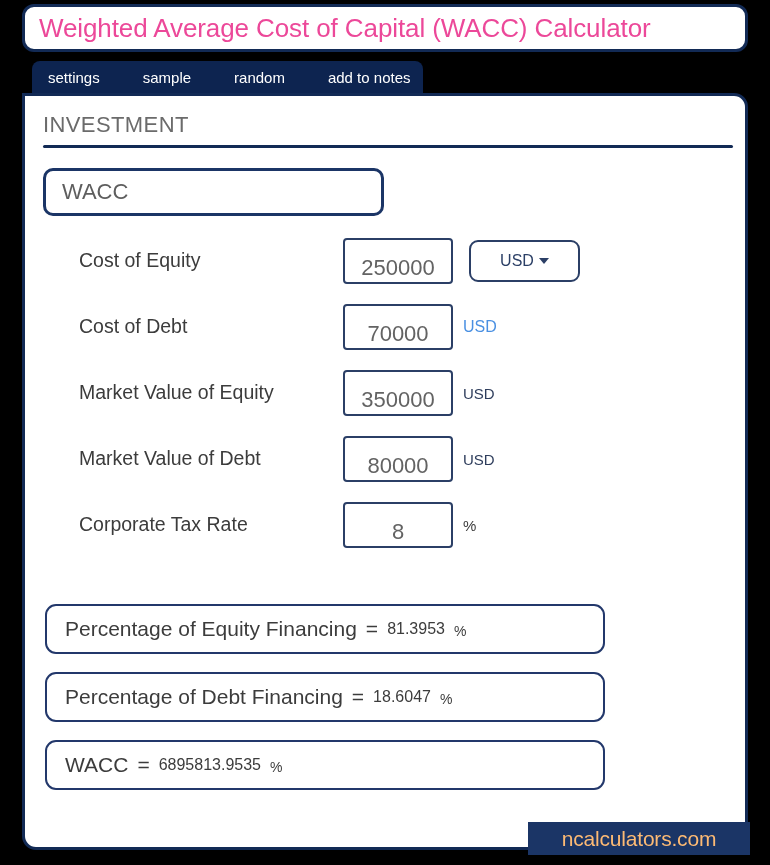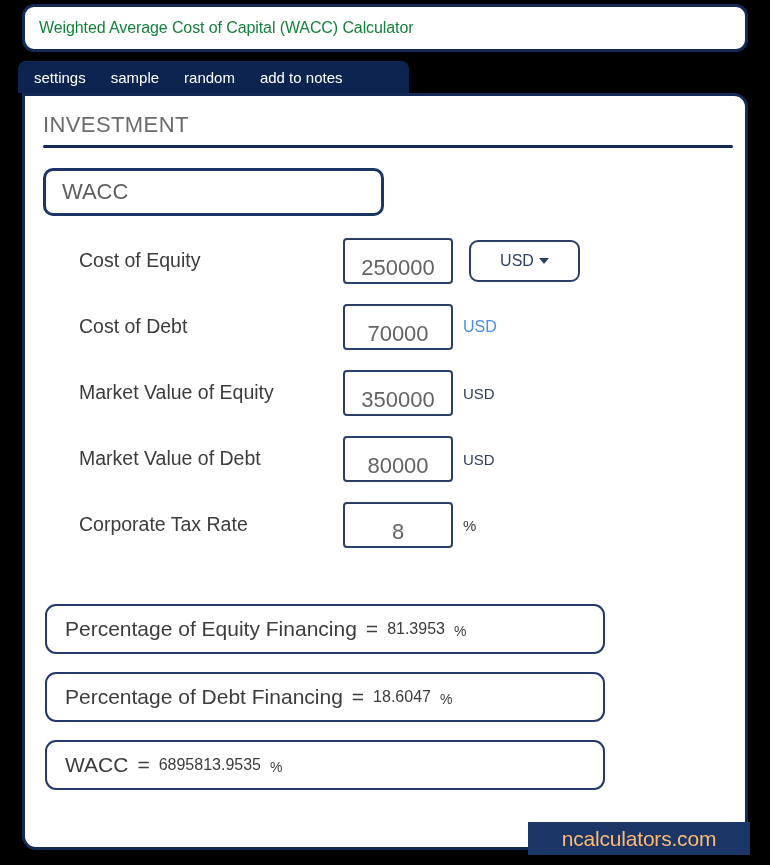--- a/index.html
+++ b/index.html
@@ -22,38 +22,38 @@
     left: 22px; top: 4px;
     width: 726px; height: 48px;
     background: #ffffff;
     border: 3px solid #122a55;
     border-radius: 12px;
     display: flex;
     align-items: center;
     padding-left: 14px;
   }
   .title-text {
-    font-size: 16px;
-    color: #15803d;
+    font-size: 26px;
+    color: #ec4899;
     letter-spacing: -0.1px;
     white-space: nowrap;
     text-align: center;
   }
 
   
   .tabbar {
     position: absolute;
-    left: 18px; top: 61px;
+    left: 32px; top: 61px;
     width: 391px; height: 32px;
     background: #0d2450;
     border-radius: 8px 8px 0 0;
     display: flex;
     align-items: center;
     padding-left: 16px;
-    gap: 25px;
+    gap: 43px;
   }
   .tab {
     color: #ffffff;
     font-size: 15px;
     white-space: nowrap;
     cursor: pointer;
   }
 
   
   .card {

